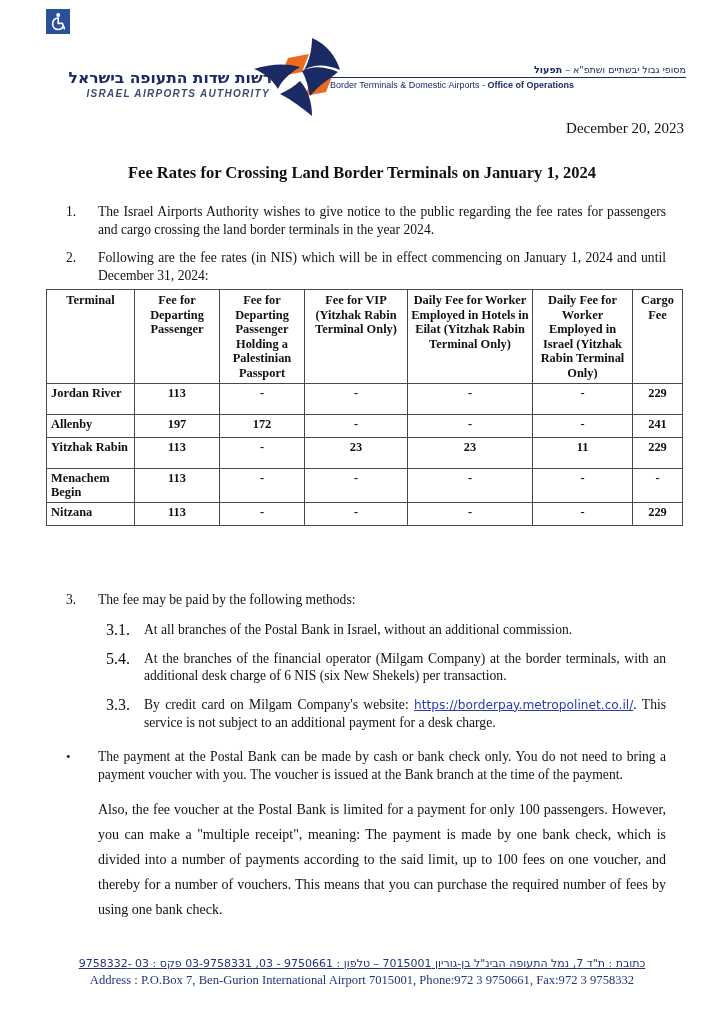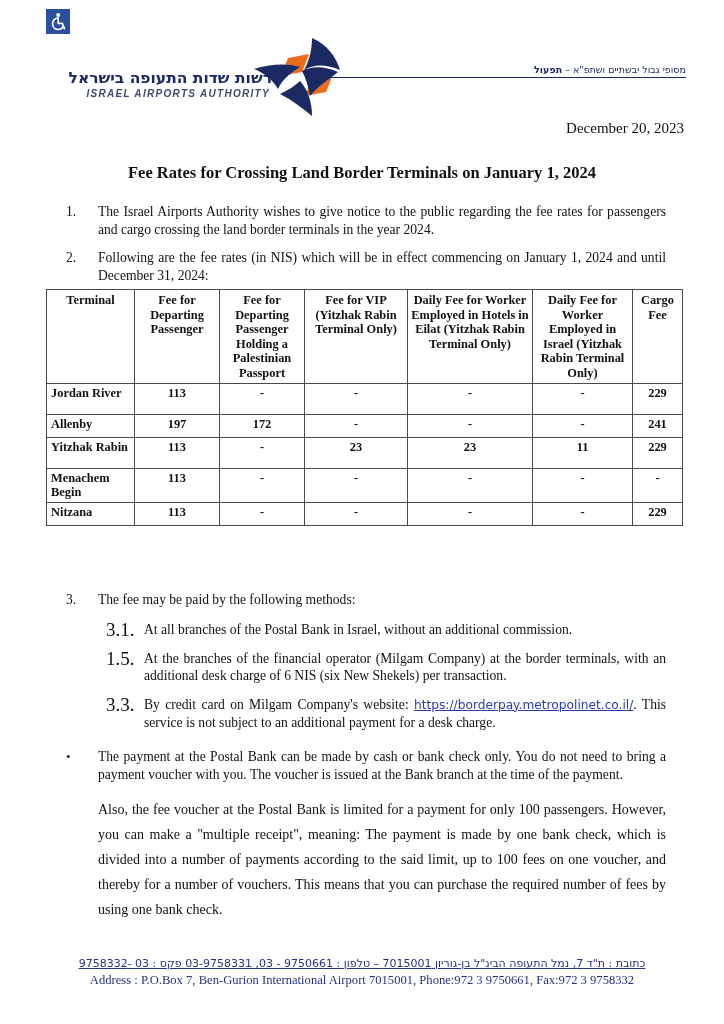--- a/index.html
+++ b/index.html
@@ -178,21 +178,21 @@
     width: 560px;
   }
   .sub-row {
     display: flex;
     align-items: flex-start;
     margin-bottom: 11px;
   }
   .sub-num {
     width: 38px;
     flex: 0 0 38px;
-    font-size: 19px;
+    font-size: 16px;
     line-height: 17.5px;
   }
   .sub-body {
     flex: 1 1 auto;
     font-size: 13.6px;
     line-height: 17.5px;
     text-align: justify;
   }
   a.weblink {
     color: #2a3ea8;
@@ -286,20 +286,21 @@
       </svg>
     </div>
     <div class="logo-text">
       <div class="logo-he">רשות שדות התעופה בישראל</div>
       <div class="logo-en">ISRAEL AIRPORTS AUTHORITY</div>
     </div>
   </div>
 
   <div class="dept-block">
     <div class="dept-he"><span>מסופי גבול יבשתיים ושתפ"א – </span><b>תפעול</b></div>
+    <div class="dept-en"><span>Border Terminals &amp; Domestic Airports - </span><b>Office of Operations</b></div>
   </div>
 </div>
 
 <div class="doc-date">December 20, 2023</div>
 
 <div class="doc-title">Fee Rates for Crossing Land Border Terminals on January 1, 2024</div>
 
 <div class="para-list">
   <div class="li-row">
     <div class="li-num">1.</div>
@@ -387,21 +388,21 @@
     <div class="li-body">The fee may be paid by the following methods:</div>
   </div>
 </div>
 
 <div class="sub-list">
   <div class="sub-row">
     <div class="sub-num">3.1.</div>
     <div class="sub-body">At all branches of the Postal Bank in Israel, without an additional commission.</div>
   </div>
   <div class="sub-row">
-    <div class="sub-num">1.5.</div>
+    <div class="sub-num">5.4.</div>
     <div class="sub-body">At the branches of the financial operator (Milgam Company) at the border terminals, with an additional desk charge of 6 NIS (six New Shekels) per transaction.</div>
   </div>
   <div class="sub-row">
     <div class="sub-num">3.3.</div>
     <div class="sub-body"><span>By credit card on Milgam Company's website: </span><a class="weblink" href="#">https://borderpay.metropolinet.co.il/</a><span>. This service is not subject to an additional payment for a desk charge.</span></div>
   </div>
 </div>
 
 <div class="bullet-block">
   <div class="bullet-row">

